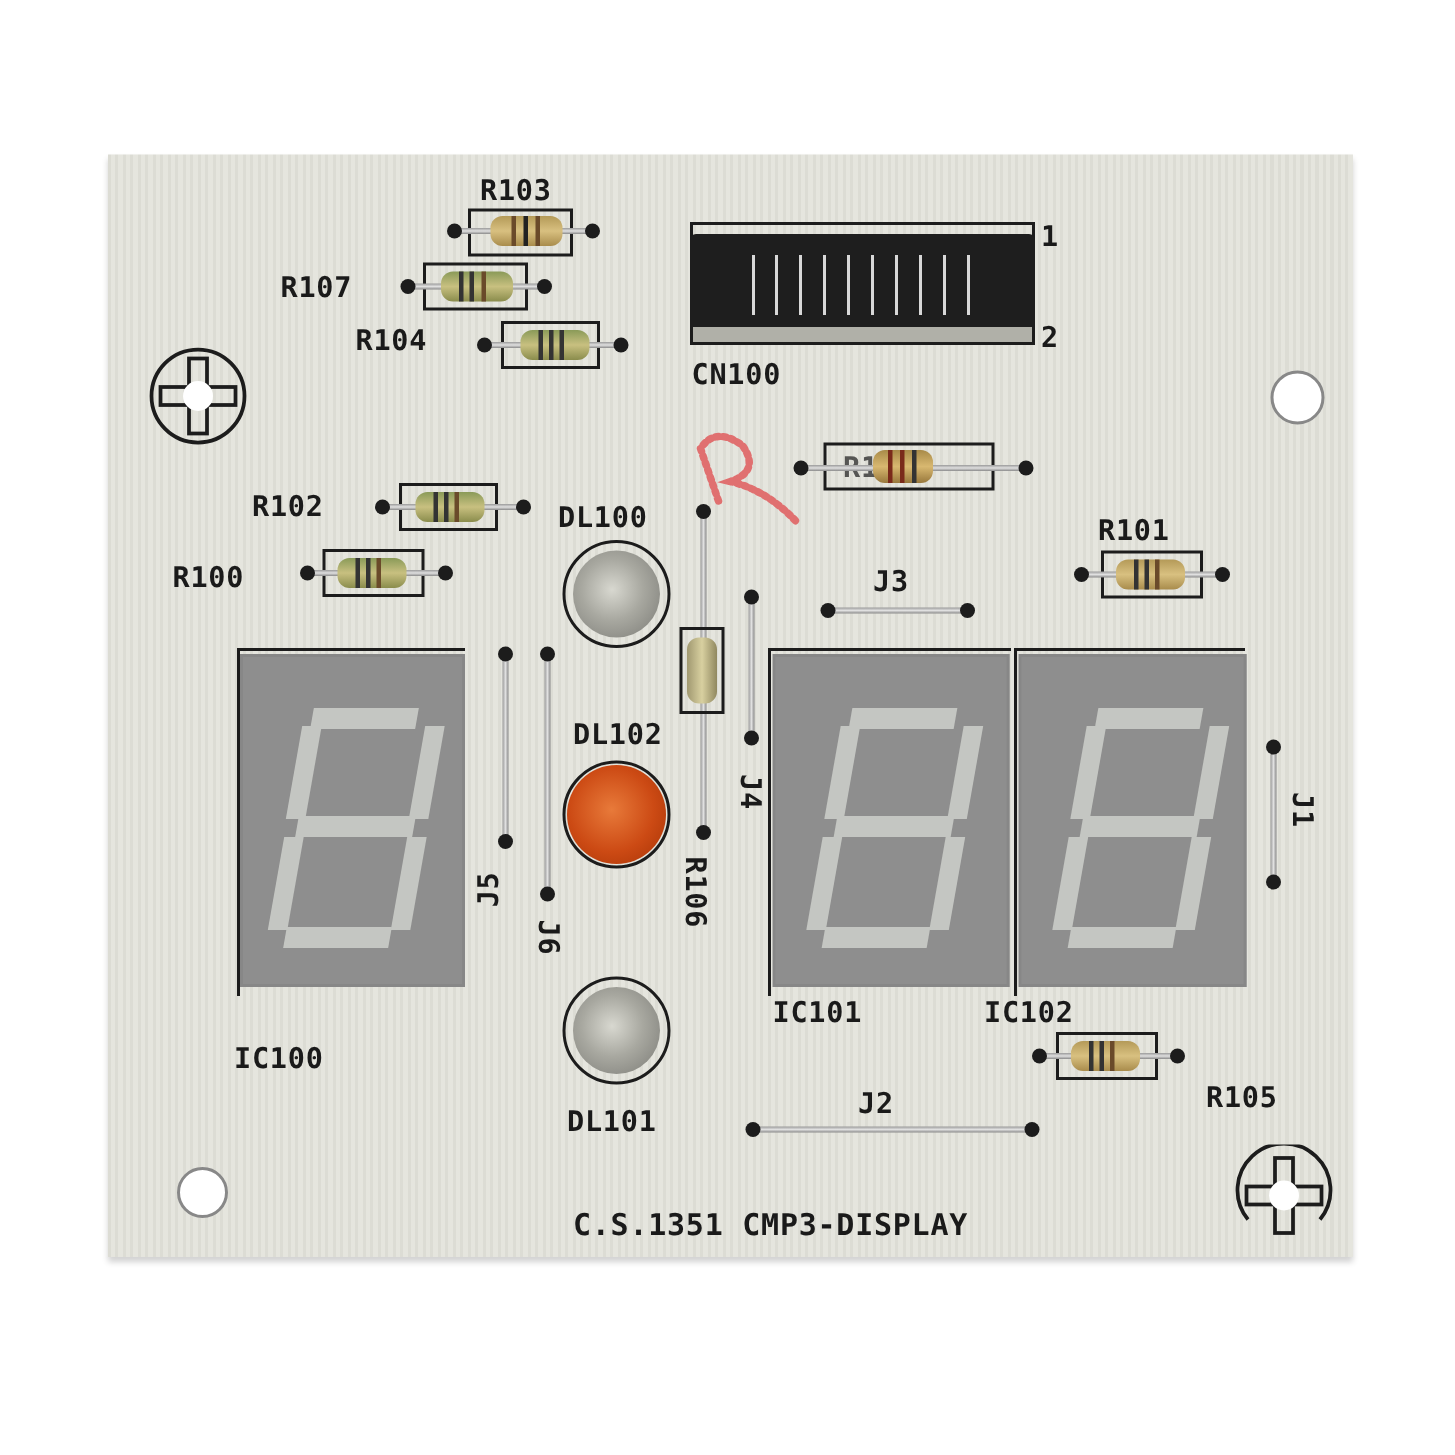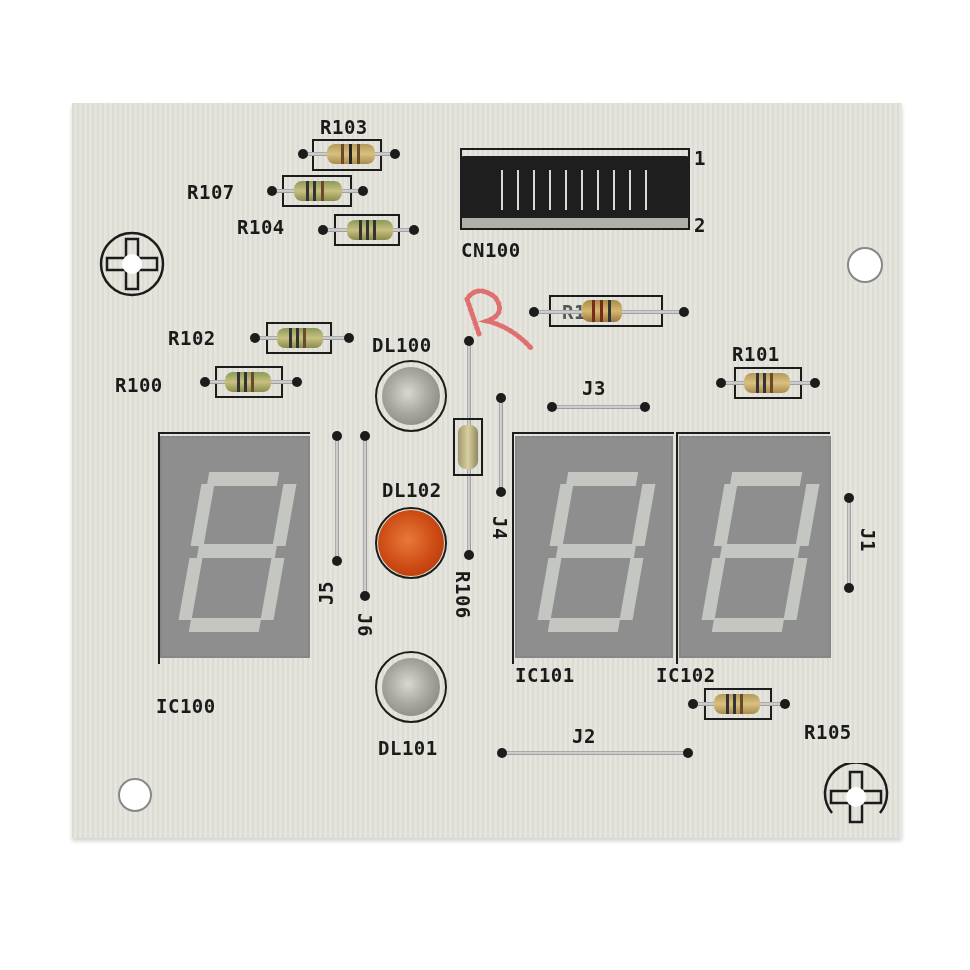--- a/index.html
+++ b/index.html
@@ -231,14 +231,15 @@
   <div class="led-ring" style="left:303px;top:548px;width:72px;height:72px;"></div>
   <div class="led-clear" style="left:310px;top:555px;width:58px;height:58px;"></div>
   <div class="silk" style="left:306px;top:636px;">DL101</div>
 
   <div class="silk" style="left:500px;top:624px;">J2</div>
   <div class="lead" style="left:430px;top:648px;width:185px;"></div>
   <div class="pad" style="left:425px;top:645px;"></div>
   <div class="pad" style="left:611px;top:645px;"></div>
 
 
+  <div class="silk" style="left:310px;top:703px;font-size:20px;">C.S.1351 CMP3-DISPLAY</div>
 
 </div>
 
 </body></html>

